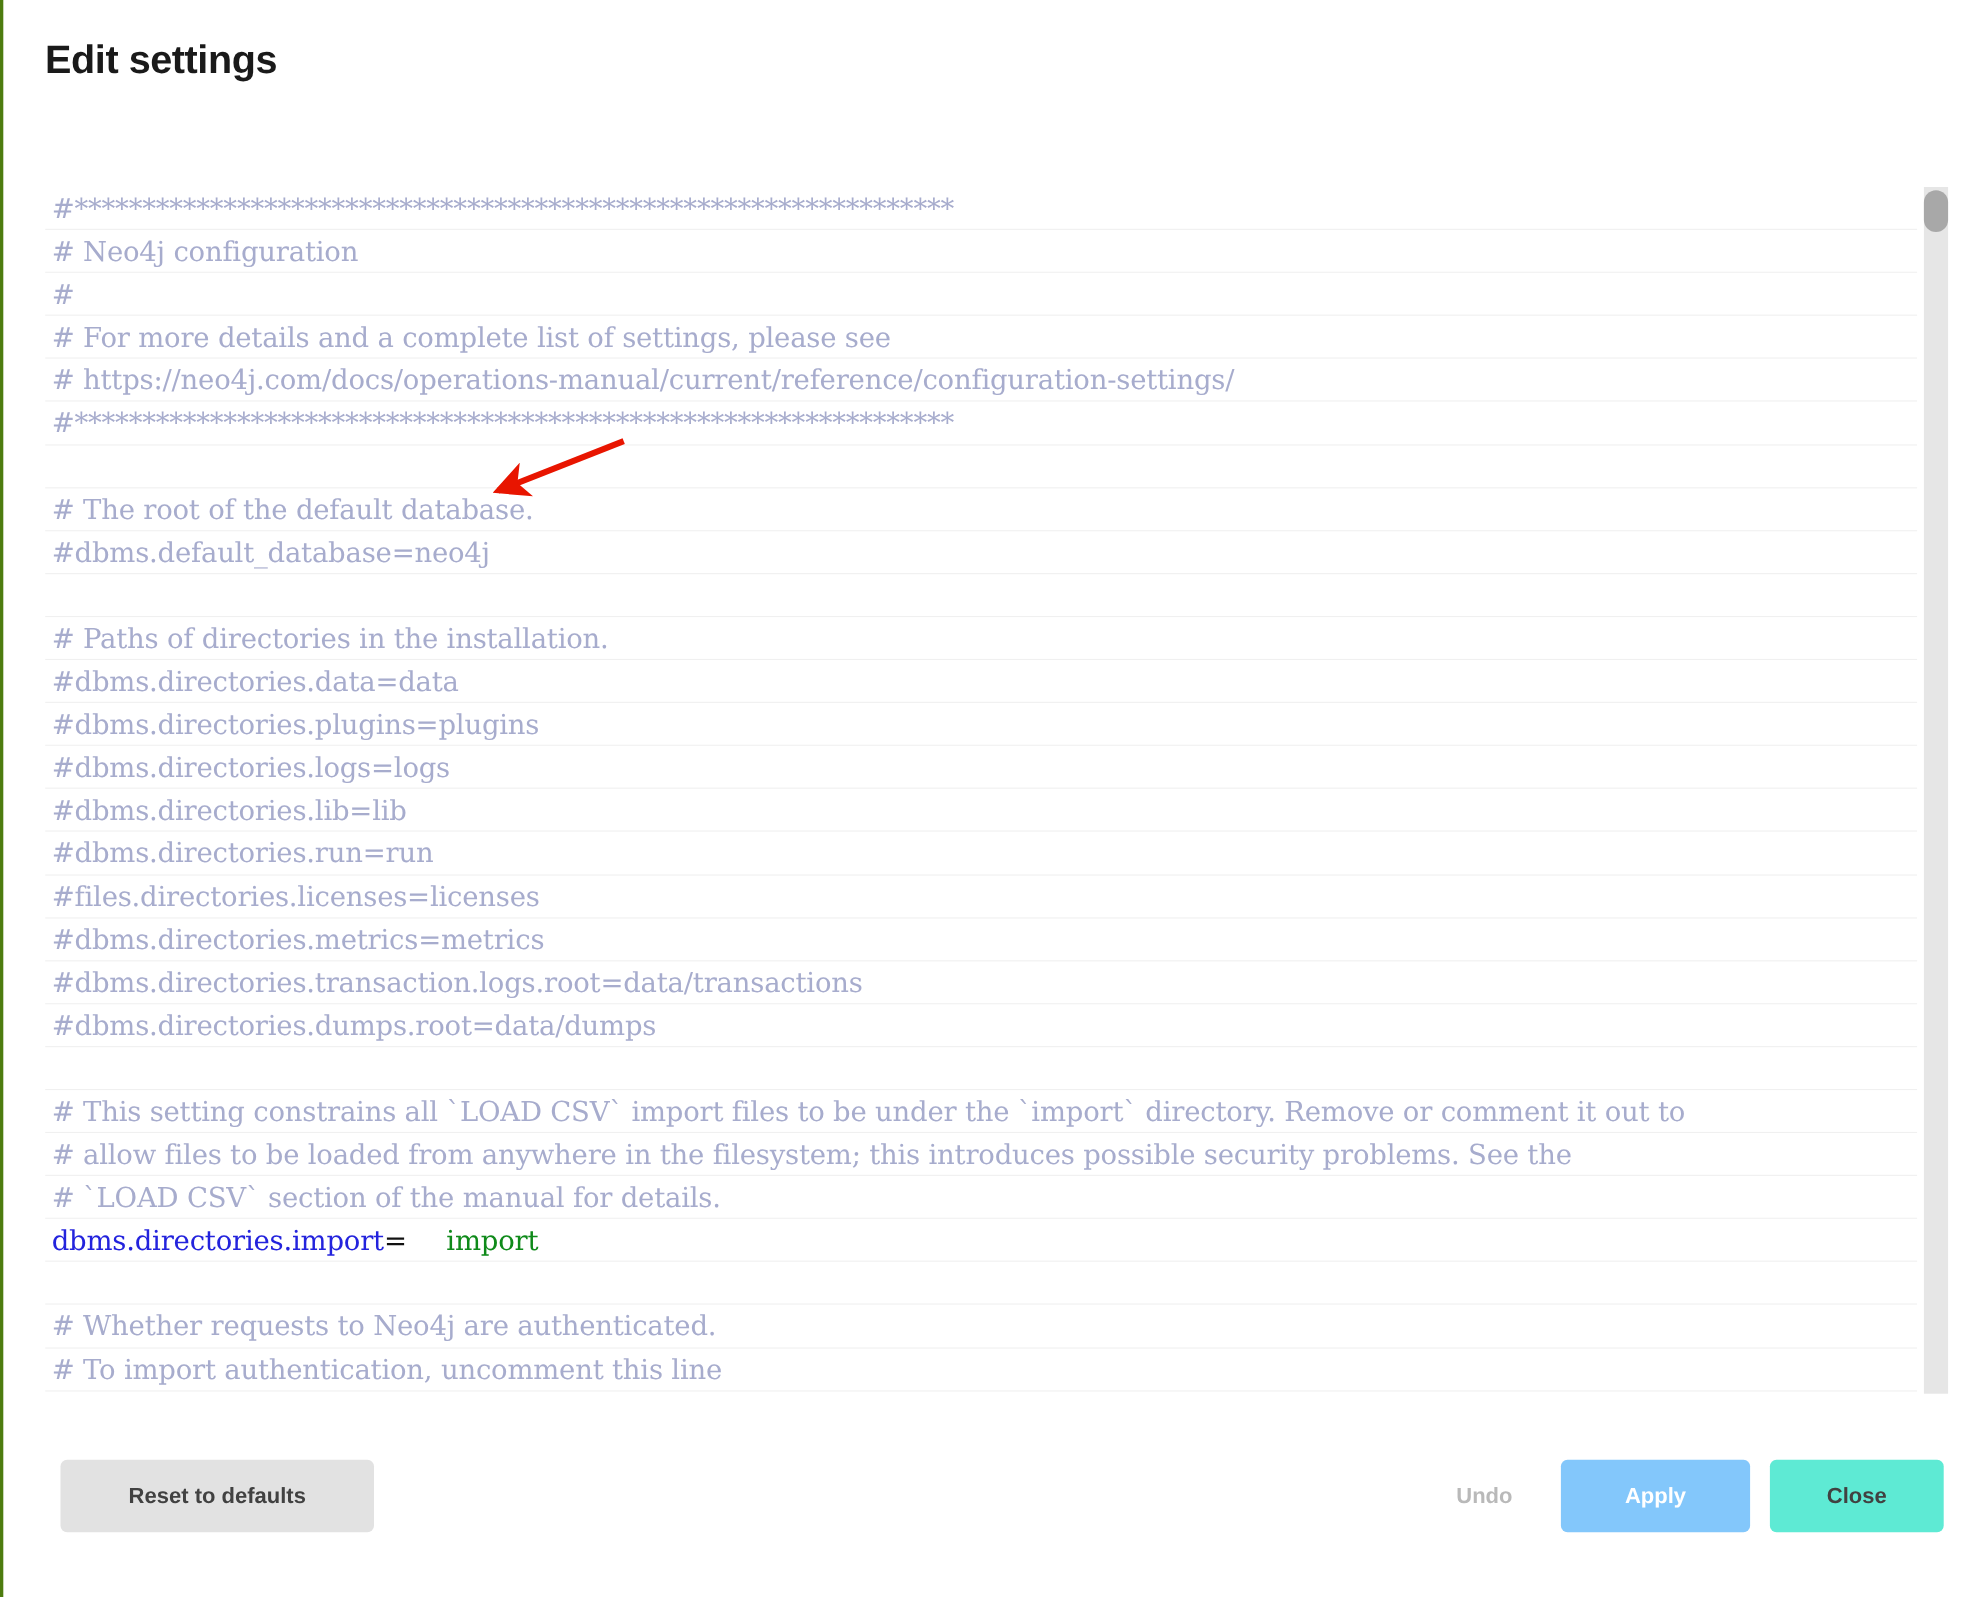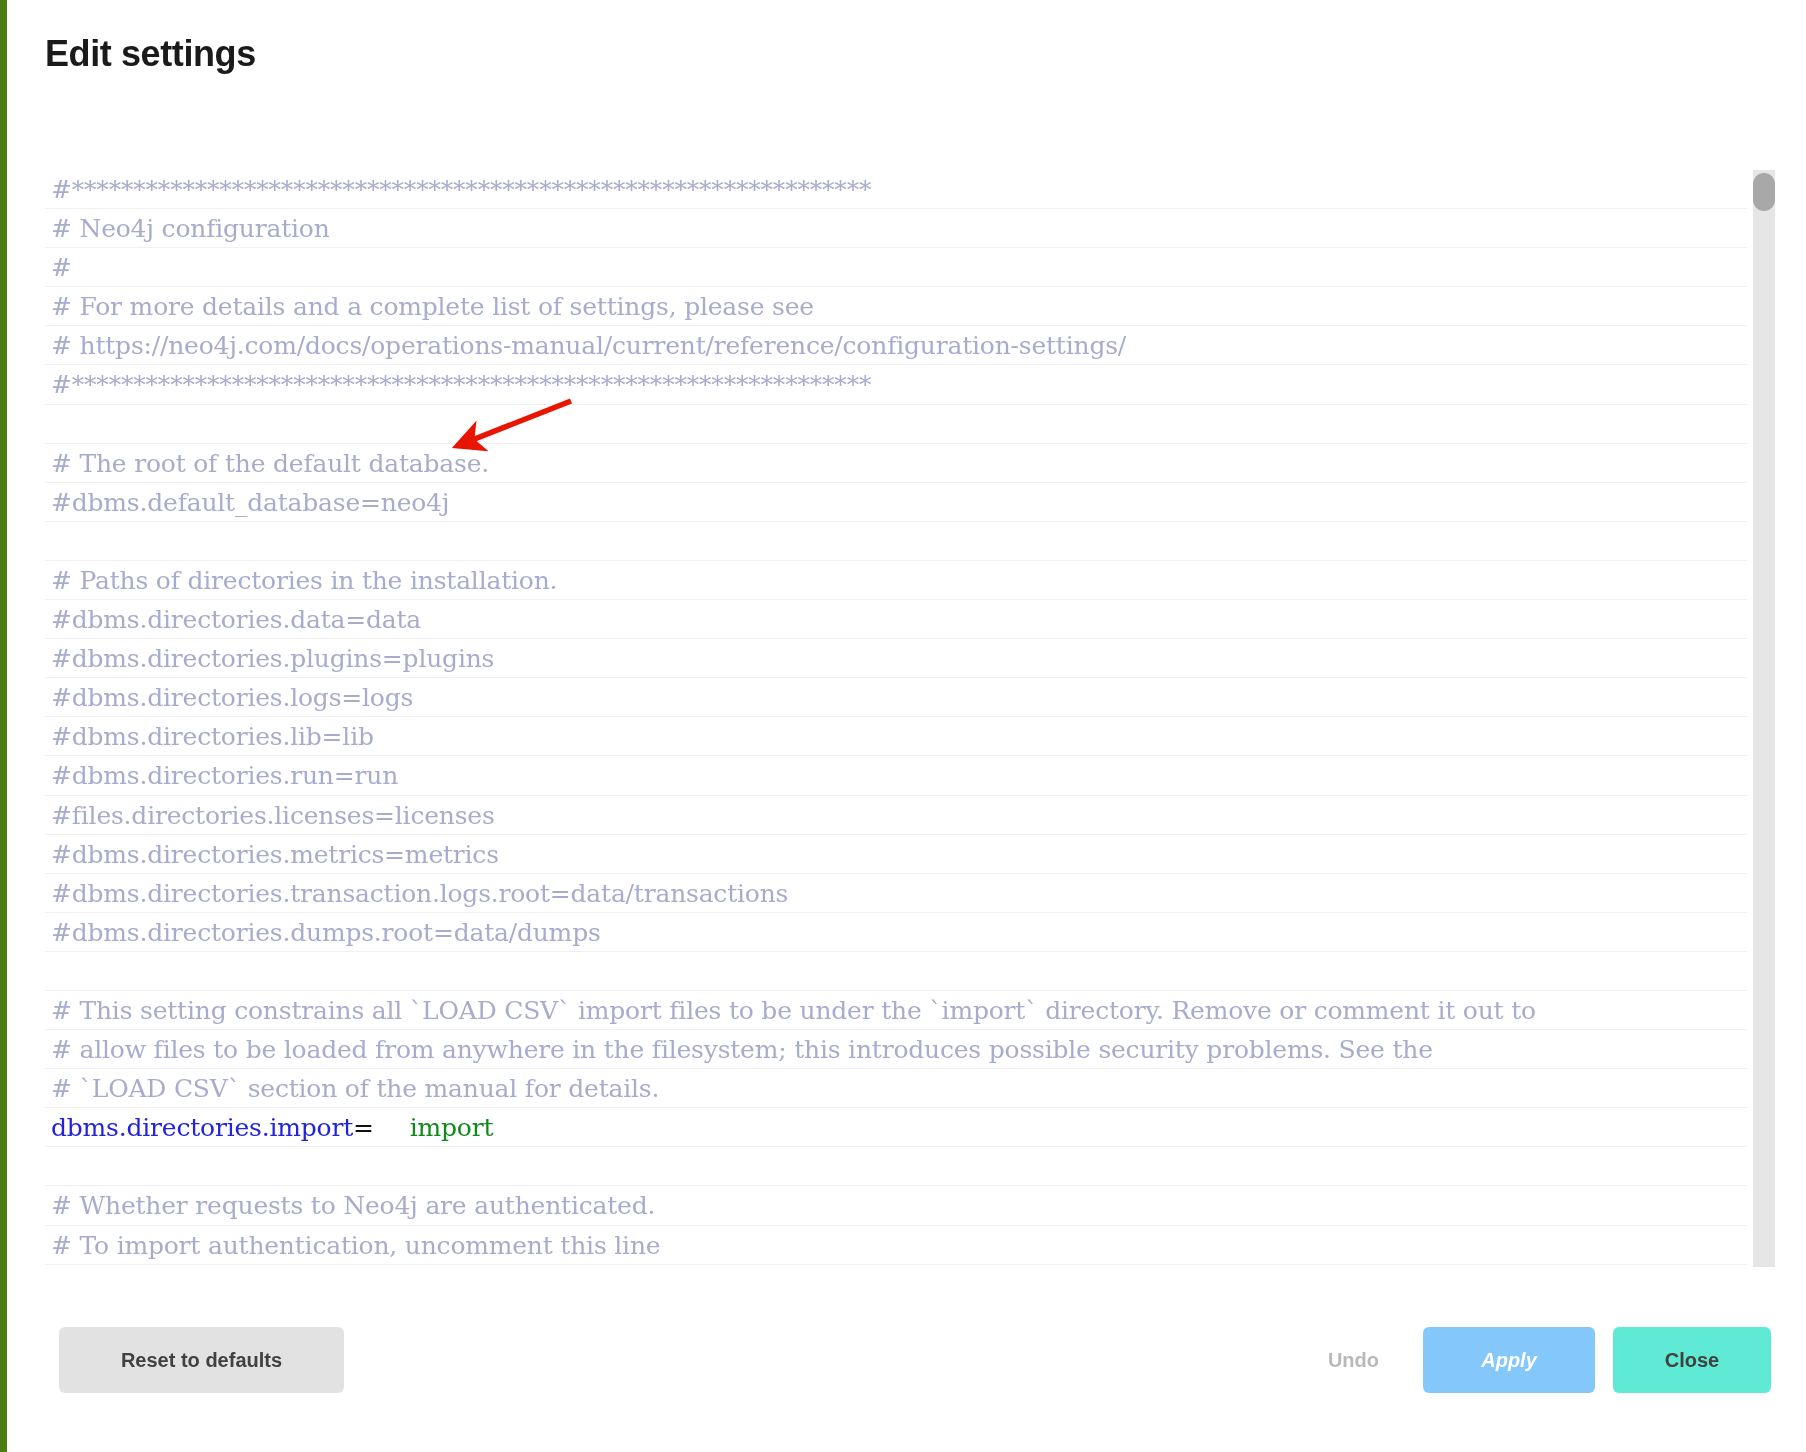--- a/index.html
+++ b/index.html
@@ -11,21 +11,21 @@
     background: #ffffff;
     font-family: "Liberation Sans", sans-serif;
     overflow: hidden;
   }
 
   .dialog {
     position: relative;
     width: 1806px;
     height: 1452px;
     background: #ffffff;
-    border-left: 7px solid #4d7c0f;
+    border-left: 3px solid #4d7c0f;
     display: flex;
     flex-direction: column;
   }
 
   .dialog-title {
     font-size: 36px;
     font-weight: bold;
     color: #1a1a1a;
     letter-spacing: -0.4px;
     padding: 33px 0 0 38px;
@@ -129,21 +129,20 @@
   .btn-undo {
     background: transparent;
     color: #b9b9b9;
     font-weight: bold;
     padding: 0 26px;
   }
   .btn-apply {
     background: #83c7fb;
     color: #ffffff;
     min-width: 172px;
-    font-style: italic;
   }
   .btn-close {
     background: #5eead4;
     color: #414141;
     min-width: 158px;
   }
   .spacer { flex: 1 1 auto; }
   .footer-right { display: flex; align-items: center; gap: 18px; }
 </style>
 </head>

